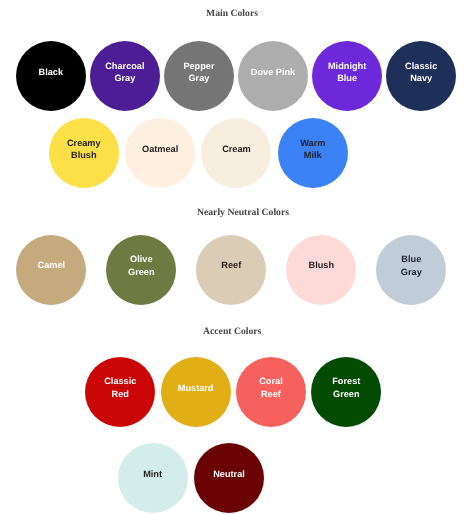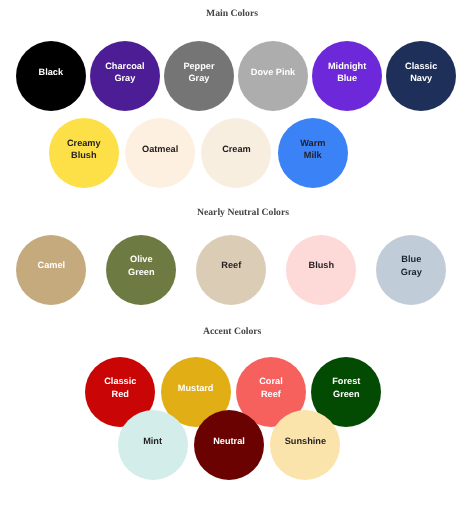--- a/index.html
+++ b/index.html
@@ -75,24 +75,21 @@
       <div class="swatch" style="width: 70px; height: 70px; background: rgb(225, 174, 21); color: rgb(255, 255, 255);">
         <span>Mustard</span>
       </div>
       <div class="swatch" style="width: 70px; height: 70px; background: rgb(247, 97, 93); color: rgb(255, 255, 255);">
         <span>Coral<br>Reef</span>
       </div>
       <div class="swatch" style="width: 70px; height: 70px; background: rgb(3, 74, 3); color: rgb(255, 255, 255);">
         <span>Forest<br>Green</span>
       </div>
     </div>
-  <div class="row" style="top: 410px; left: 117.6px; gap: 6.4px;">
+  <div class="row" style="top: 443px; left: 117.6px; gap: 6.4px;">
       <div class="swatch" style="width: 70px; height: 70px; background: rgb(210, 237, 234); color: rgb(35, 31, 32);">
         <span>Mint</span>
       </div>
       <div class="swatch" style="width: 70px; height: 70px; background: rgb(106, 2, 2); color: rgb(255, 255, 255);">
         <span>Neutral</span>
       </div>
-      <div class="swatch" style="width: 70px; height: 70px; background: rgb(251, 228, 171); color: rgb(35, 31, 32);">
-        <span>Sunshine</span>
-      </div>
     </div>
 </div>
 
 </body></html>

